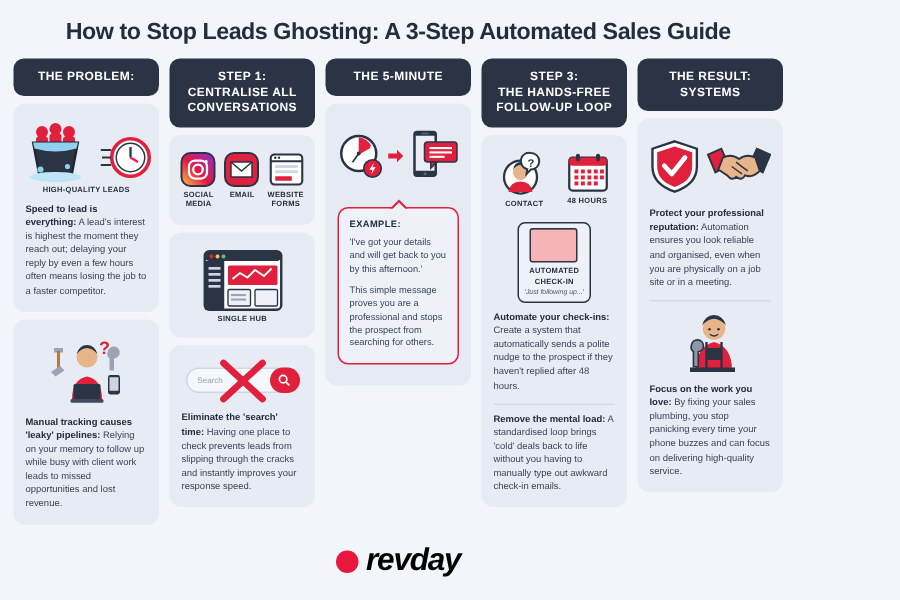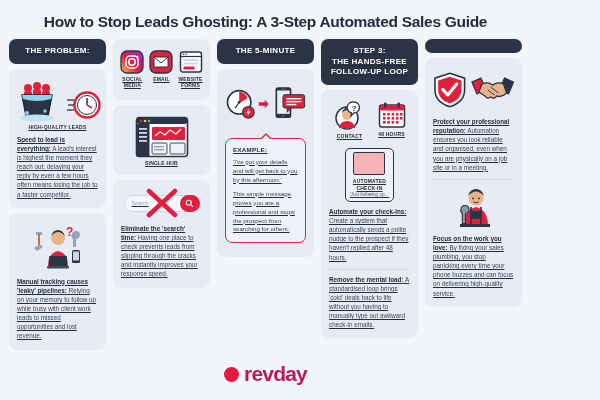--- a/index.html
+++ b/index.html
@@ -20,21 +20,20 @@
     color:#242c3d;
     padding:13px 10px 9px 10px;
     line-height:1.1;
   }
 
   .columns{
     display:flex;
     gap:7px;
     padding:0 9px;
     align-items:flex-start;
-    text-decoration:underline;
   }
   .col{
     flex:1 1 0;
     min-width:0;
     display:flex;
     flex-direction:column;
     gap:5px;
   }
   .col-header{
     background:#2b3444;
@@ -97,21 +96,21 @@
     border-bottom:5px solid #eef2f8;
   }
   .speech-title{font-size:6.2px;font-weight:bold;letter-spacing:0.3px;color:#242c3d;}
   .speech-p{font-size:6.2px;line-height:1.45;color:#3a4457;margin-top:5px;}
 
   .footer{
     position:absolute;left:0;right:0;bottom:14px;
     display:flex;justify-content:center;align-items:center;gap:5px;
   }
   .logo-dot{width:15px;height:15px;border-radius:50%;background:#e8173d;}
-  .logo-word{font-size:21px;font-weight:bold;letter-spacing:-0.8px;color:#be185d;}
+  .logo-word{font-size:21px;font-weight:bold;letter-spacing:-0.8px;color:#000000;font-style:italic;}
 
   .searchbar{
     position:relative;width:74px;height:15px;border-radius:9px;
     background:#f4f7fb;border:1.2px solid #cfd7e4;display:flex;align-items:center;
   }
   .searchbar .ph{font-size:5.4px;color:#97a1b2;padding-left:7px;}
   .searchbar .btn{
     position:absolute;right:-1px;top:-1px;bottom:-1px;width:20px;
     background:#e0203c;border-radius:9px;display:flex;align-items:center;justify-content:center;
   }
@@ -194,20 +193,25 @@
             <rect x="50" y="26" width="8" height="13" rx="1.6" fill="#2b3444"></rect>
             <rect x="51" y="27.5" width="6" height="9" fill="#cdd6e3"></rect>
             <path d="M12 24 l6 -4 l3 3 l-6 4 Z" fill="#9aa4b5"></path>
           </svg>
         </div>
         <div class="body-text"><b>Manual tracking causes 'leaky' pipelines:</b><span> Relying on your memory to follow up while busy with client work leads to missed opportunities and lost revenue.</span></div>
       </div>
     </div>
 
     <div class="col">
+      <div class="col-header">
+        <div>STEP 1:</div>
+        <div>CENTRALISE ALL</div>
+        <div>CONVERSATIONS</div>
+      </div>
 
       <div class="card">
         <div class="art" style="align-items:flex-start;gap:5px;">
           <div class="art-item">
             <svg width="24" height="24" viewBox="0 0 24 24">
               <defs>
                   <linearGradient id="igg" x1="0" y1="1" x2="1" y2="0">
                 <stop offset="0" stop-color="#f9c84b"></stop>
                     <stop offset="0.45" stop-color="#e8173d"></stop>
                     <stop offset="1" stop-color="#8d2fd0"></stop>
@@ -384,20 +388,21 @@
         </div>
 
         <div class="body-text"><b>Automate your check-ins:</b><span> Create a system that automatically sends a polite nudge to the prospect if they haven't replied after 48 hours.</span></div>
         <div class="divider"></div>
         <div class="body-text"><b>Remove the mental load:</b><span> A standardised loop brings 'cold' deals back to life without you having to manually type out awkward check-in emails.</span></div>
       </div>
     </div>
 
     <div class="col">
       <div class="col-header">
+        <div>THE RESULT: SYSTEMS</div>
       </div>
 
       <div class="card">
         <div class="art" style="gap:4px;padding:5px 0 3px 0;">
           <svg width="34" height="38" viewBox="0 0 34 38">
             <path d="M17 2 L32 7 L32 19 Q32 31 17 36 Q2 31 2 19 L2 7 Z" fill="#ffffff" stroke="#2b3444" stroke-width="1.6"></path>
             <path d="M17 5.5 L28.8 9.4 L28.8 19 Q28.8 28.8 17 32.8 Q5.2 28.8 5.2 19 L5.2 9.4 Z" fill="#e0203c"></path>
             <polyline points="10,18.5 15,24 24,13" fill="none" stroke="#ffffff" stroke-width="3.2" stroke-linecap="round" stroke-linejoin="round"></polyline>
           </svg>
           <svg width="44" height="34" viewBox="0 0 44 34" style="margin-bottom:2px;">

